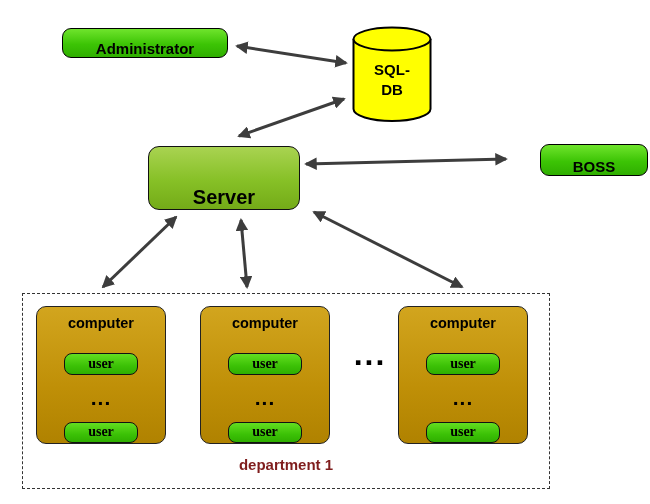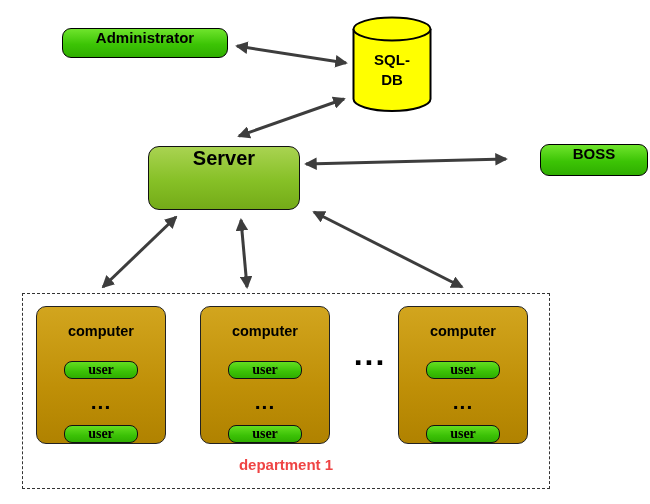--- a/index.html
+++ b/index.html
@@ -1,36 +1,36 @@
 <!DOCTYPE html>
 <html><head>
 <meta charset="utf-8">
 <style>
   html,body{margin:0;padding:0;background:#fff;}
   .stage{
     position:relative;width:650px;height:504px;background:#ffffff;
     font-family:"Liberation Sans",sans-serif;overflow:hidden;
   }
   .node{
-    position:absolute;display:flex;align-items:flex-start;justify-content:center;
+    position:absolute;display:flex;align-items:flex-end;justify-content:center;
     font-weight:bold;color:#000;z-index:2;box-sizing:border-box;
   }
   .green-node{
     background:linear-gradient(180deg,#6fe42c 0%,#3cc405 55%,#2fae00 100%);
     border:1.6px solid #000;border-radius:9px;font-size:15px;
   }
   .server-node{
     background:linear-gradient(180deg,#a9d351 0%,#86c026 55%,#74ab18 100%);
     border:1.7px solid #111;border-radius:11px;font-size:20px;
   }
   .computer-node{
     background:linear-gradient(180deg,#d2a51e 0%,#bf8f07 60%,#b08200 100%);
     border:1.6px solid #222;border-radius:10px;
     display:flex;flex-direction:column;align-items:center;
-    padding-top:16px;justify-content:flex-start;gap:14px;
+    padding-top:8px;justify-content:flex-start;gap:14px;
   }
   .computer-label{font-weight:bold;font-size:14.5px;margin-bottom:8px;}
   .user-node{
     width:72px;height:26px;display:flex;align-items:center;justify-content:center;
     background:linear-gradient(180deg,#63de20 0%,#3bc106 60%,#2fae00 100%);
     border:1.5px solid #111;border-radius:8px;font-weight:bold;font-size:14px;font-family:Liberation Serif, serif;
   }
   .inner-ellipsis{
     height:20px;line-height:14px;font-size:21px;font-weight:bold;margin:2px 0;
     letter-spacing:1px;
@@ -38,23 +38,23 @@
   .big-ellipsis{
     position:absolute;left:344px;top:332px;width:52px;height:44px;line-height:44px;
     text-align:center;font-size:32px;font-weight:bold;letter-spacing:2px;z-index:2;
   }
   .department-box{
     position:absolute;left:22px;top:293px;width:528px;height:196px;
     border:1.5px dashed #333;box-sizing:border-box;z-index:1;background:transparent;
   }
   .department-label{
     position:absolute;left:22px;top:456px;width:528px;text-align:center;
-    font-weight:bold;font-size:15px;color:#ef4444;z-index:2;
+    font-weight:bold;font-size:15px;color:#7f1d1d;z-index:2;
   }
-  .cylinder-wrap{position:absolute;left:352px;top:16px;width:104px;height:97px;z-index:2;}
+  .cylinder-wrap{position:absolute;left:352px;top:26px;width:104px;height:97px;z-index:2;}
   .cylinder-text{
     position:absolute;left:0;top:34px;width:80px;text-align:center;
     font-weight:bold;font-size:15px;line-height:20px;color:#000;
   }
   .arrow-layer{position:absolute;left:0;top:0;width:650px;height:504px;z-index:1;pointer-events:none;}
 </style>
 </head>
 <body>
 
 <div class="stage">

